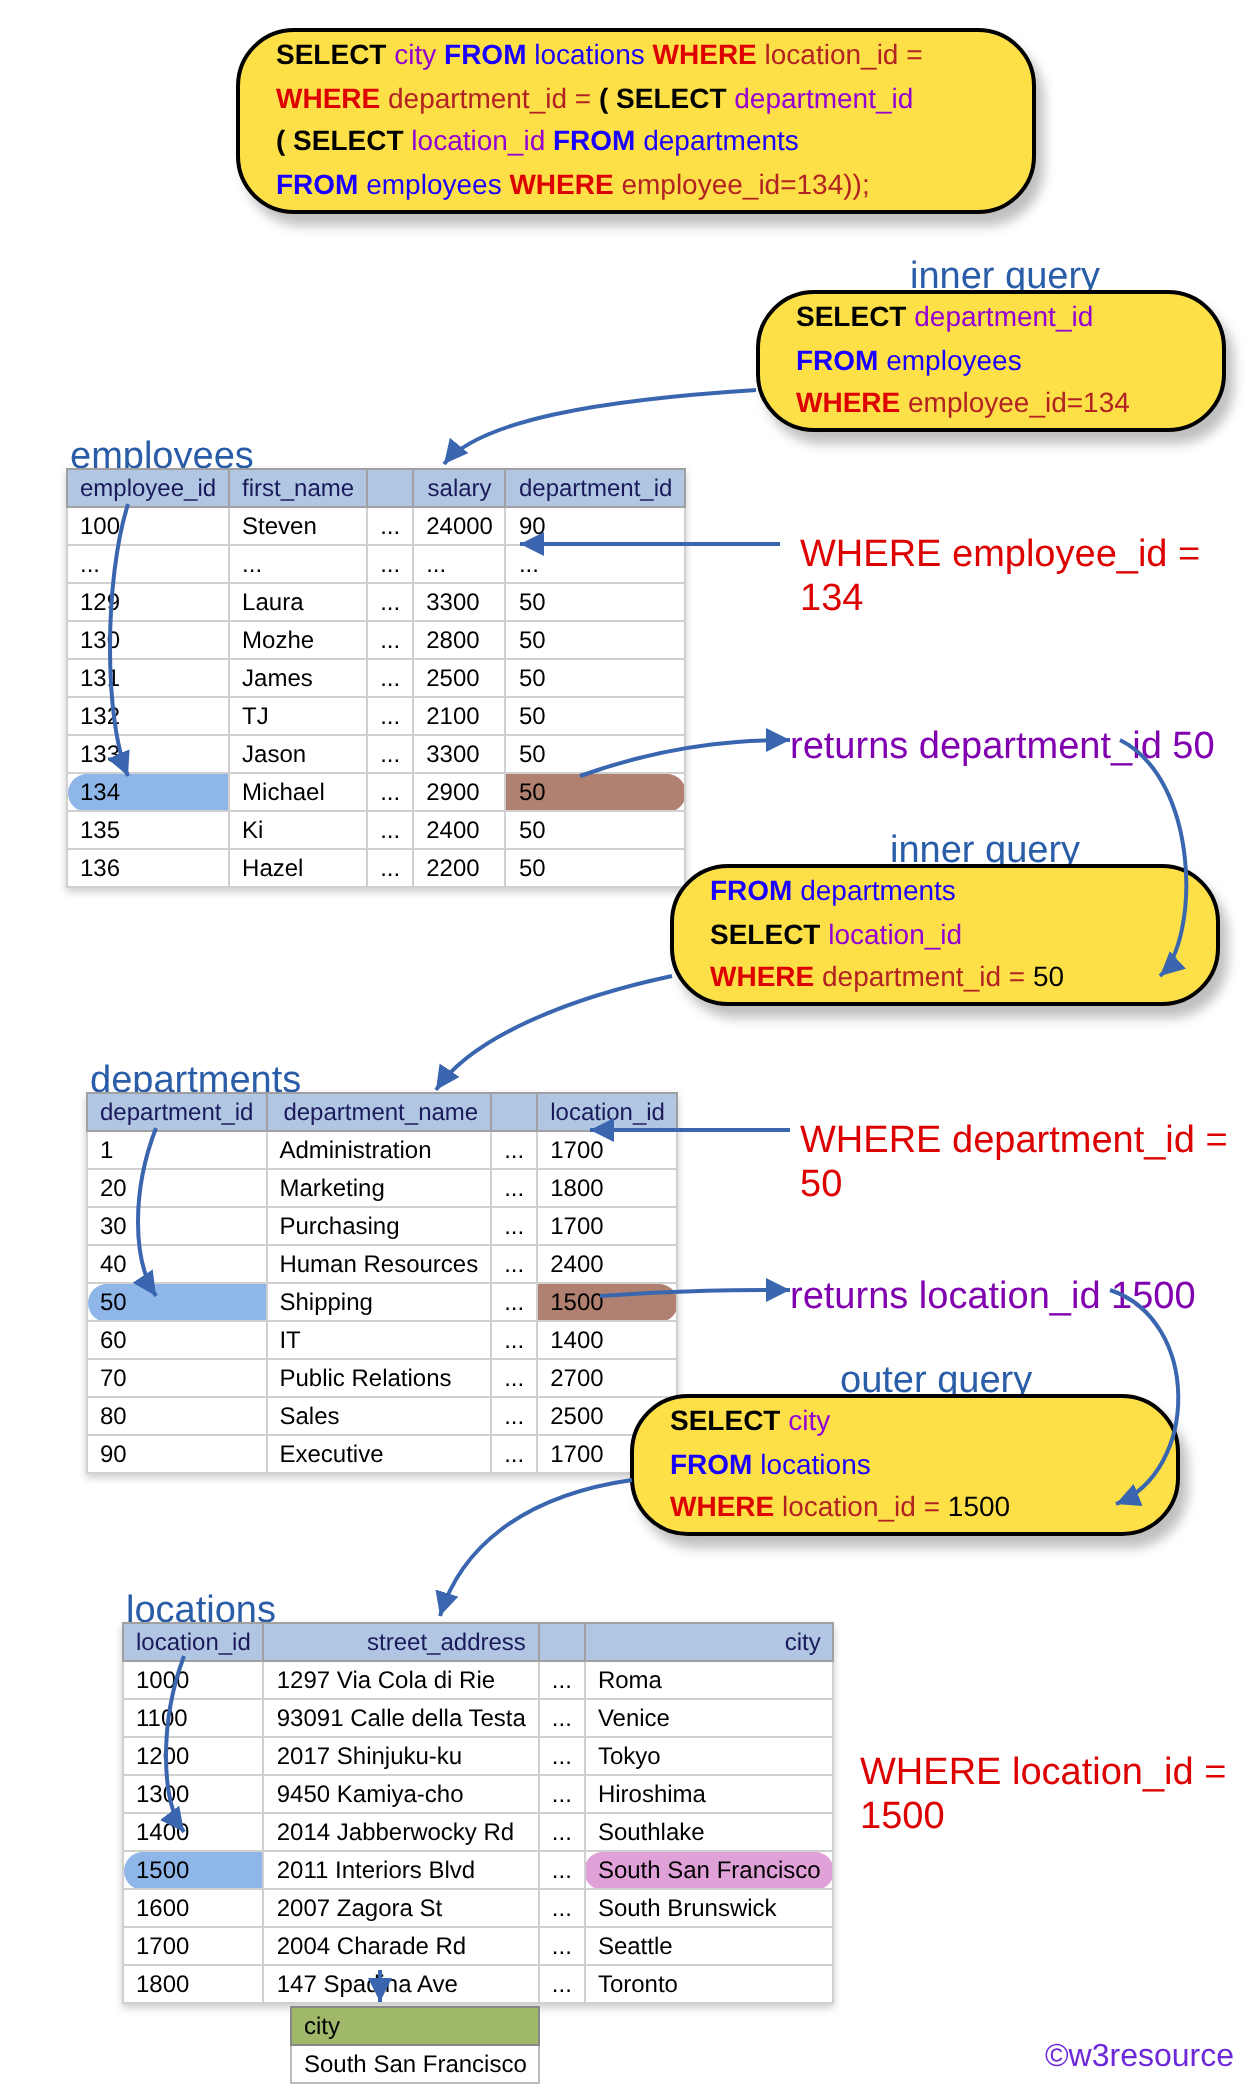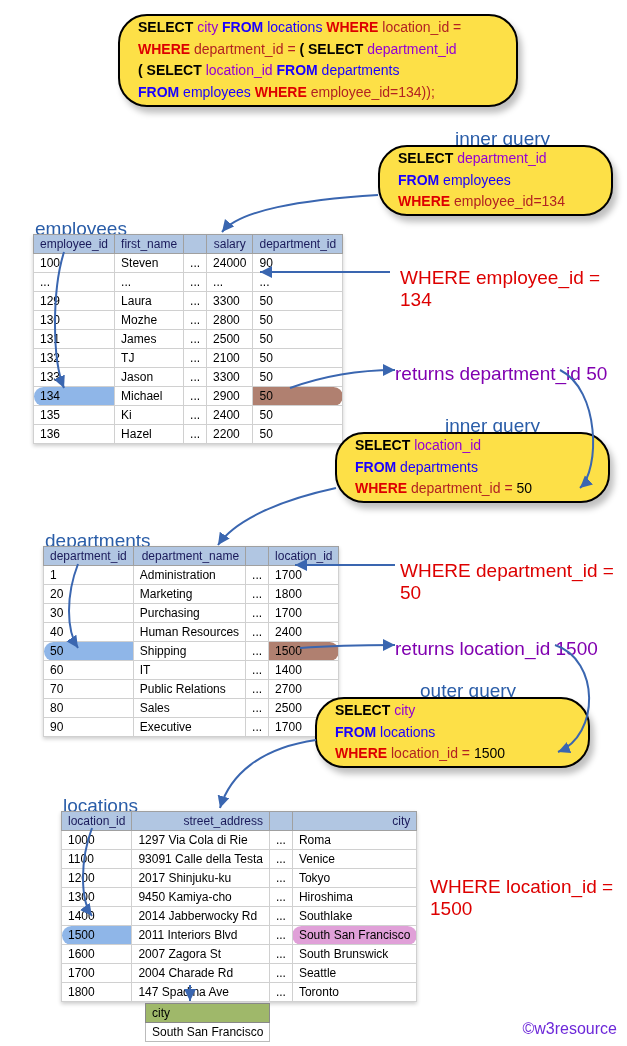--- a/index.html
+++ b/index.html
@@ -127,22 +127,22 @@
         <td class="r">50</td>
       </tr>
 </tbody>
   </table>
 
 <span class="lbl lbl-red" style="left:400px;top:267px">WHERE employee_id = 134</span>
 <span class="lbl lbl-purple" style="left:395px;top:363px">returns department_id 50</span>
 <span class="lbl lbl-blue" style="left:445px;top:415px">inner query</span>
 
 <div class="box" style="left:335px;top:432px;width:235px">
+  <p><span class="kw-from">FROM </span><span class="kw-tbl">departments</span></p>
   <p><span class="kw-sel">SELECT </span><span class="kw-col">location_id</span></p>
-  <p><span class="kw-from">FROM </span><span class="kw-tbl">departments</span></p>
   <p><span class="kw-where">WHERE </span><span class="kw-cond">department_id = </span><span>50</span></p>
 </div>
 
 <span class="lbl lbl-blue" style="left:45px;top:530px">departments</span>
 <table class="tbl" style="left:43px;top:546px">
   <tbody>
       <tr>
     <th>department_id</th>
     <th>department_name</th>
     <th></th>

